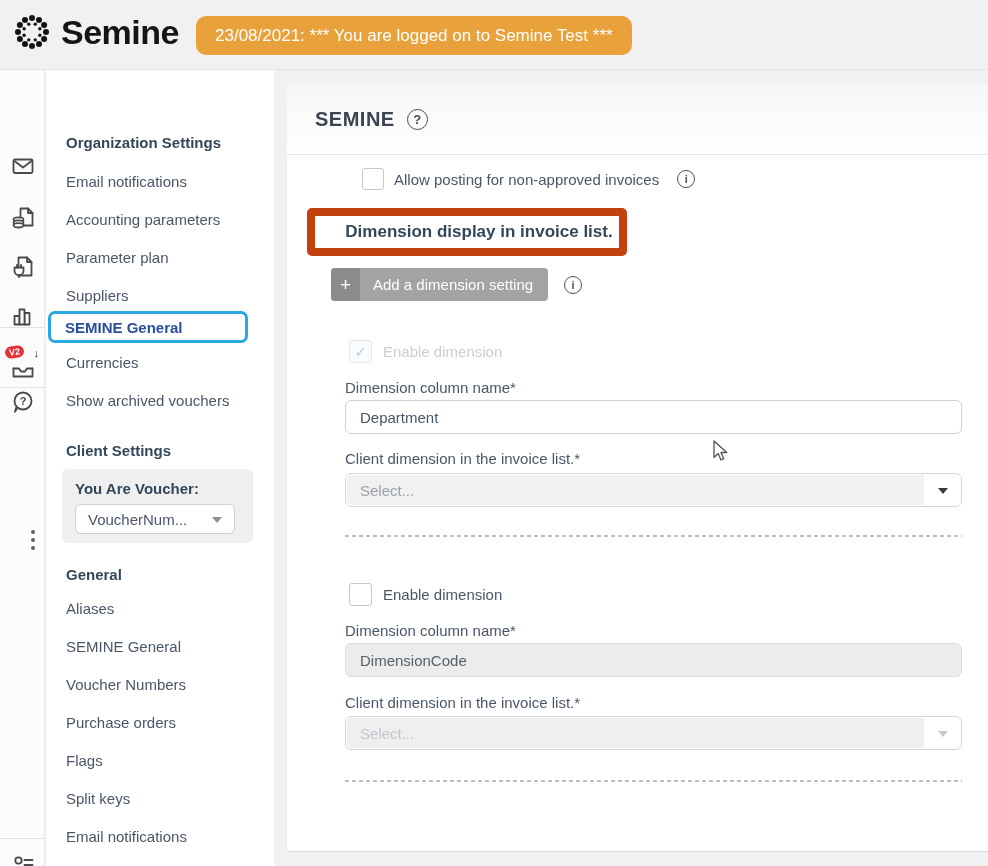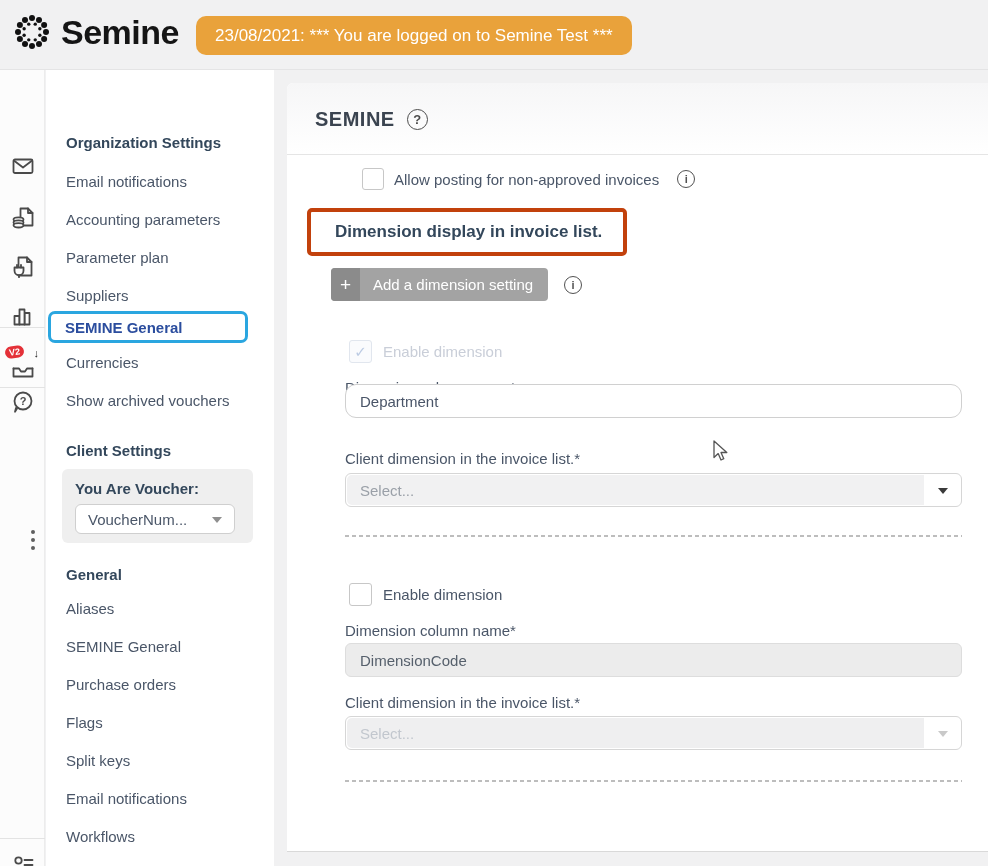--- a/index.html
+++ b/index.html
@@ -46,21 +46,21 @@
   .card-title-row { position:absolute; left:28px; top:25px; display:flex; align-items:center; gap:12px; }
   .card-title { font-size:20px; font-weight:600; color:#3b4450; letter-spacing:0.5px; }
   .help-circle { width:21px; height:21px; border:1.5px solid #4c4c4c; border-radius:50%; display:flex; align-items:center; justify-content:center; font-size:13px; color:#4c4c4c; font-weight:600; }
   .info-circle { width:18px; height:18px; border:1.4px solid #515151; border-radius:50%; display:flex; align-items:center; justify-content:center; font-size:11px; color:#515151; font-weight:600; font-style:normal; }
 
   .allow-row { position:absolute; left:75px; top:85px; display:flex; align-items:center; gap:10px; }
   .checkbox { width:22px; height:22px; border:1px solid #c7c7c7; border-radius:3px; background:#fff; }
   .allow-label { font-size:15px; color:#4a5668; }
   .allow-row .info-circle { margin-left:8px; }
 
-  .blue-box { position:absolute; left:20px; top:125px; width:320px; height:48px; border:4px solid #c2410c; border-radius:5px; background:#fff; display:flex; align-items:center; padding-left:24px; }
+  .blue-box { position:absolute; left:20px; top:125px; width:320px; height:48px; border:8px solid #c2410c; border-radius:5px; background:#fff; display:flex; align-items:center; padding-left:24px;justify-content:center; }
   .blue-box span { font-size:17px; font-weight:700; color:#33475b; }
 
   .btn-row { position:absolute; left:44px; top:185px; display:flex; align-items:center; }
   .add-btn { height:33px; background:#a3a3a3; border-radius:4px; display:flex; align-items:center; cursor:pointer; }
   .add-btn .plus { width:29px; height:33px; background:#8b8b8b; border-radius:4px 0 0 4px; display:flex; align-items:center; justify-content:center; color:#fff; font-size:19px; font-weight:400; }
   .add-btn .lbl { color:#ffffff; font-size:15px; padding:0 15px 0 13px; }
   .btn-row .info-circle { margin-left:16px; }
 
   .enable-row { position:absolute; display:flex; align-items:center; gap:11px; }
   .checkbox.dis-checked { width:23px; height:23px; border:1px solid #e1e6ee; background:#fafbfd; display:flex; align-items:center; justify-content:center; color:#bccbe3; font-size:15px; font-weight:700; }
@@ -199,20 +199,21 @@
     <div class="editing-box">
       <div class="editing-label">You Are Voucher:</div>
       <div class="editing-select">
         <span>VoucherNum...</span>
         <span class="caret"></span>
       </div>
     </div>
     <div class="side-heading general">General</div>
     <div class="side-item" style="margin-top:16px">Aliases</div>
     <div class="side-item">SEMINE General</div>
+    <div class="side-item">Voucher Numbers</div>
     <div class="side-item">Purchase orders</div>
     <div class="side-item">Flags</div>
     <div class="side-item">Split keys</div>
     <div class="side-item">Email notifications</div>
     <div class="side-item">Workflows</div>
   </div>
 
   <div class="main-bg"></div>
   <div class="card">
     <div class="card-header"></div>
@@ -237,21 +238,21 @@
         <span class="lbl">Add a dimension setting</span>
       </div>
       <span class="info-circle">i</span>
     </div>
 
     <div class="enable-row" style="left:62px; top:257px;">
       <span class="checkbox dis-checked">✓</span>
       <span class="enable-label-dim">Enable dimension</span>
     </div>
     <div class="fld-label" style="left:58px; top:296px;">Dimension column name*</div>
-    <input class="text-input" style="left: 58px; top: 301px; border-radius: 11px;" value="Department">
+    <input class="text-input" style="left: 58px; top: 317px;" value="Department">
     <div class="fld-label" style="left:58px; top:367px;">Client dimension in the invoice list.*</div>
     <div class="select" style="left:58px; top:390px;">
       <span class="fill">Select...</span>
       <span class="caret"></span>
     </div>
     <div class="dashed" style="left:58px; top:452px;"></div>
 
     <div class="enable-row" style="left:62px; top:500px;">
       <span class="checkbox plain"></span>
       <span class="enable-label">Enable dimension</span>

